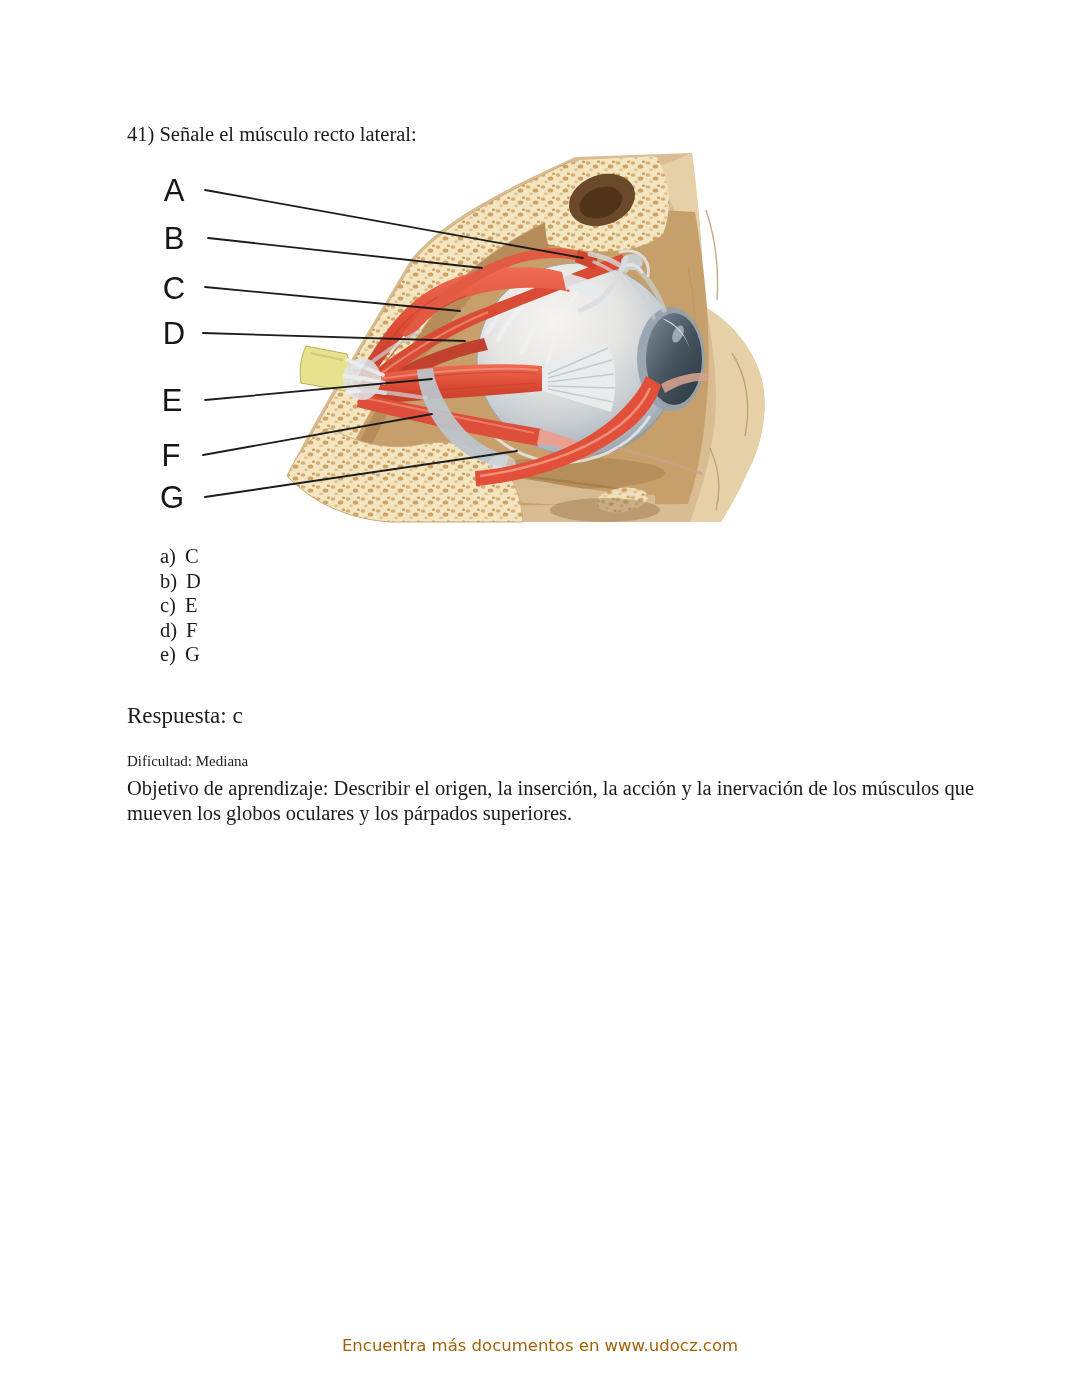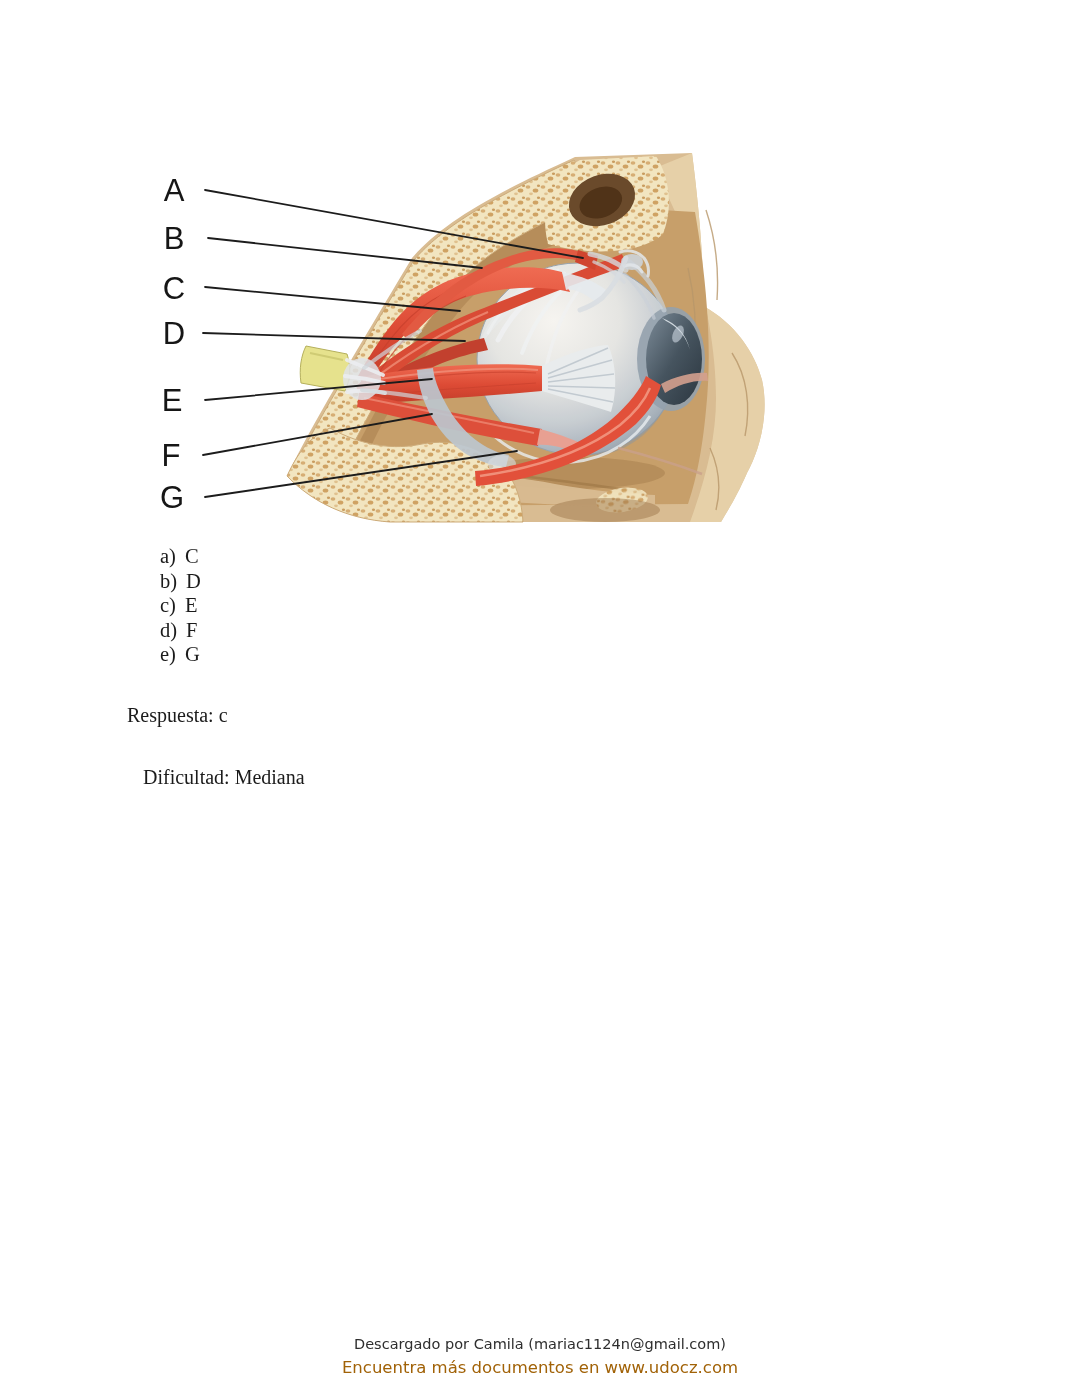--- a/index.html
+++ b/index.html
@@ -5,35 +5,36 @@
   html,body{margin:0;padding:0;}
   body{
     width:1080px;height:1397px;background:#ffffff;position:relative;
     font-family:"Liberation Serif", serif;color:#1b1b1b;overflow:hidden;
   }
   .page{position:absolute;inset:0;}
   .question{position:absolute;left:127px;top:122px;margin:0;font-size:20.5px;line-height:25px;white-space:nowrap;}
   .figure{position:absolute;left:150px;top:148px;width:620px;height:380px;}
   .options{position:absolute;left:152px;top:536px;margin:8px;padding:0;list-style:none;font-size:20.5px;line-height:24.5px;}
   .options .opt-val{margin-left:9px;}
-  .answer{position:absolute;left:127px;top:703px;margin:0;font-size:20px;line-height:25px;}
-  .difficulty{position:absolute;left:127px;top:749px;margin:16px;font-size:20px;line-height:25px;}
+  .answer{position:absolute;left:127px;top:703px;margin:0;font-size:23px;line-height:25px;}
+  .difficulty{position:absolute;left:127px;top:749px;margin:0;font-size:15px;line-height:25px;}
   .paragraphs{position:absolute;left:127px;top:776px;width:866px;font-size:20.5px;line-height:25px;}
   .paragraphs p{margin:0;}
   .footer{position:absolute;left:0;right:0;top:1336px;text-align:center;
     font-family:"DejaVu Sans", sans-serif;color:#2e2e2e;}
   .footer .f1{margin:0 0 6px 0;font-size:14.5px;}
   .footer .f2{margin:0;font-size:16.5px;color:#a16207;}
   svg text.lbl{font-family:"Liberation Sans", sans-serif;font-size:31px;fill:#161616;}
 </style>
 </head>
 <body>
 
 <div class="page">
 
+  <p class="question">41) Señale el músculo recto lateral:</p>
 
   <svg class="figure" viewBox="0 0 620 380" xmlns="http://www.w3.org/2000/svg">
     <defs>
       <radialGradient id="eyeG" cx="0.38" cy="0.30" r="0.78">
         <stop offset="0" stop-color="#f7f6f3"></stop>
         <stop offset="0.42" stop-color="#e6e7e5"></stop>
         <stop offset="0.68" stop-color="#c9cfd5"></stop>
         <stop offset="0.88" stop-color="#a9b4be"></stop>
         <stop offset="1" stop-color="#909ca8"></stop>
       </radialGradient>
@@ -215,20 +216,20 @@
     <li><span>c)</span><span class="opt-val">E</span></li>
     <li><span>d)</span><span class="opt-val">F</span></li>
     <li><span>e)</span><span class="opt-val">G</span></li>
   </ul>
 
   <p class="answer"><span>Respuesta:</span> <span>c</span></p>
 
   <p class="difficulty"><span>Dificultad:</span> <span>Mediana</span></p>
 
   <div class="paragraphs">
+    <p>Objetivo de aprendizaje: Describir el origen, la inserción, la acción y la inervación de los músculos que mueven los globos oculares y los párpados superiores.</p>
   </div>
 
   <div class="footer">
-    <p class="f1">Descargado por Camila (mariac1124n@gmail.com)</p>
     <p class="f2">Encuentra más documentos en www.udocz.com</p>
   </div>
 
 </div>
 
 </body></html>

